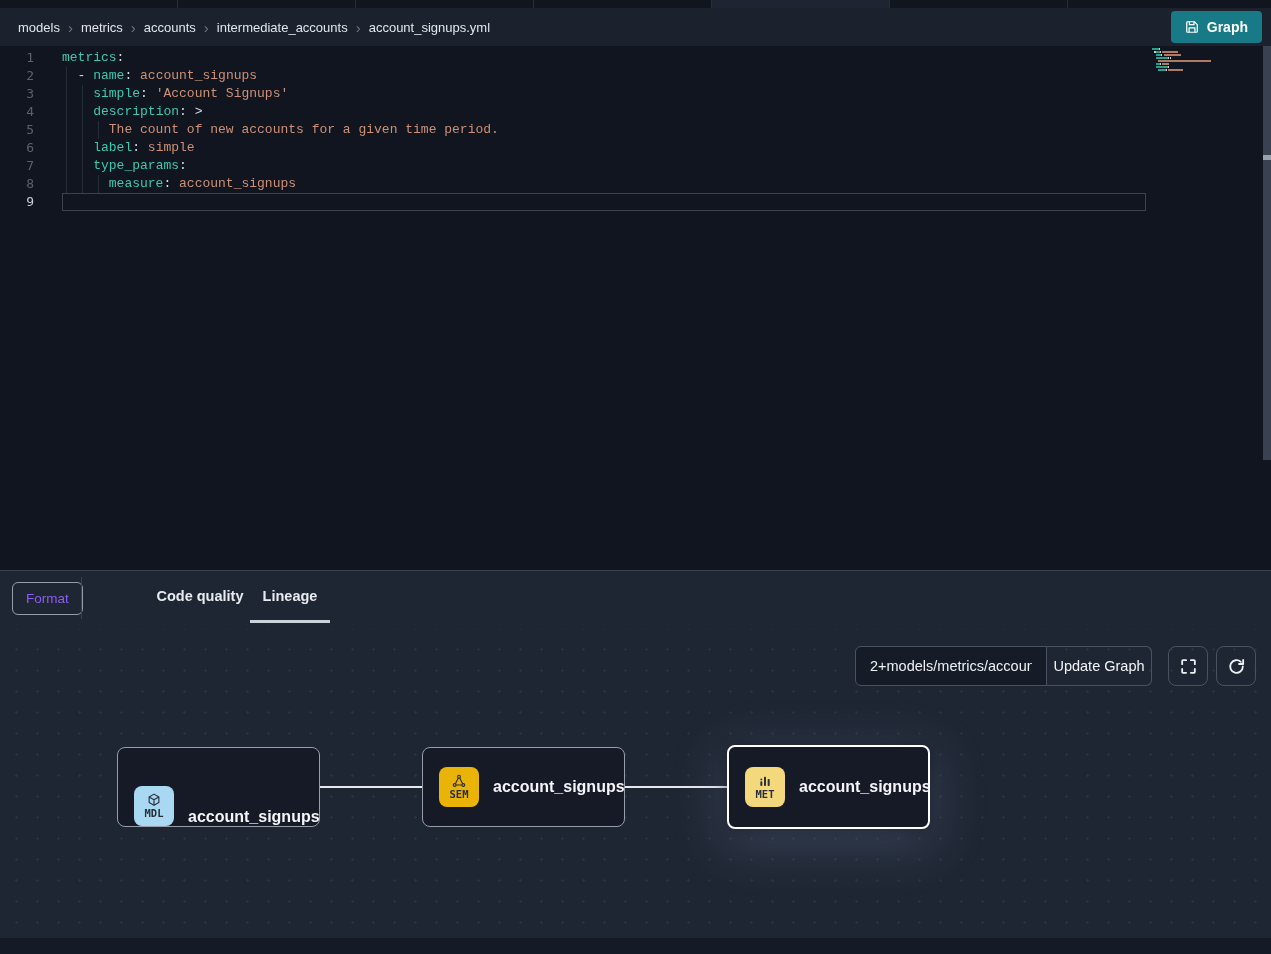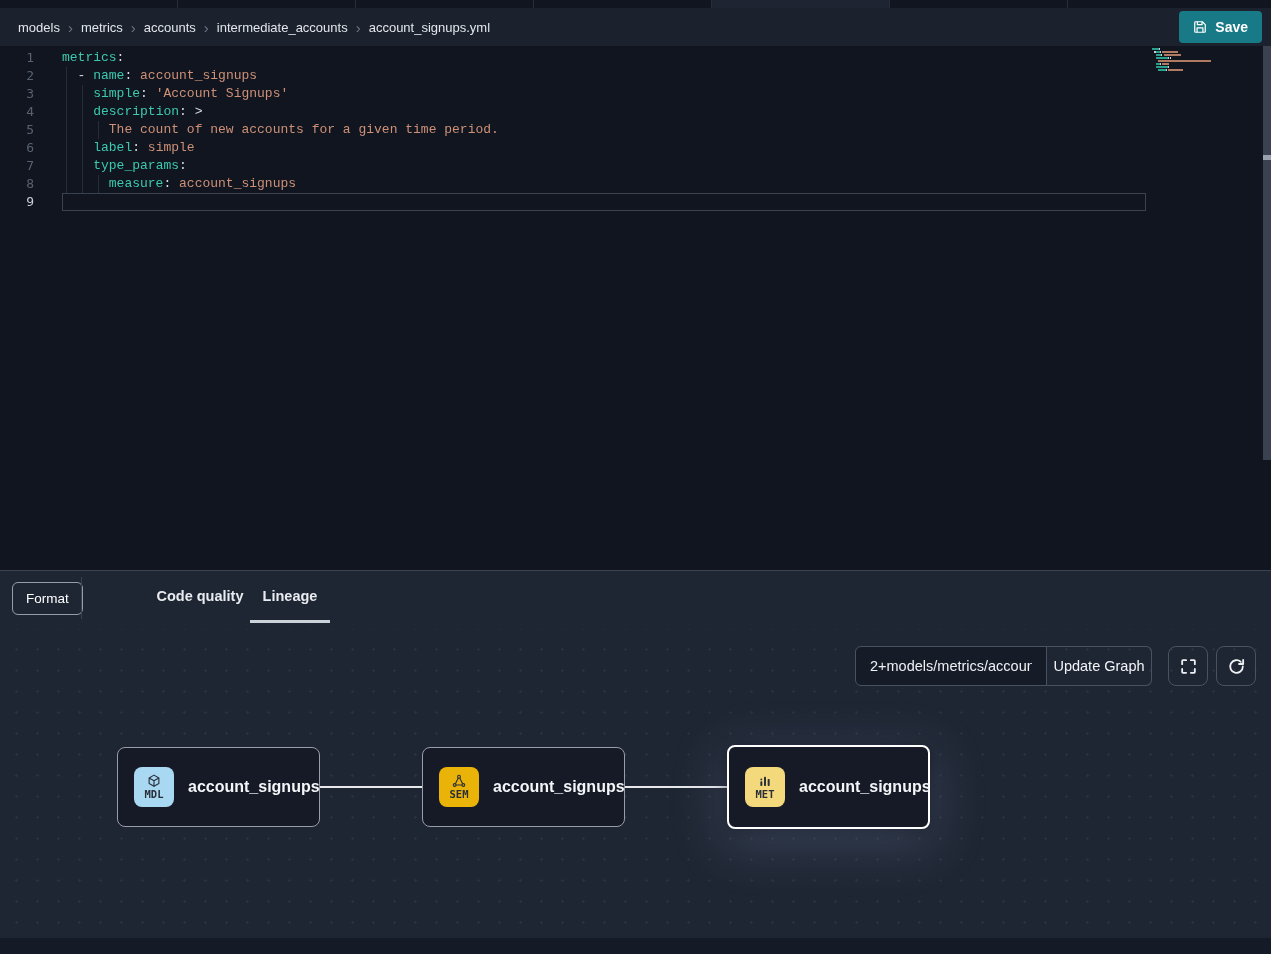--- a/index.html
+++ b/index.html
@@ -51,21 +51,21 @@
   .ed-scroll-thumb { position:absolute; left:0; top:109px; width:8px; height:5px; background:#99a1ac; }
   
   .panel {
     position:absolute; top:570px; left:0; width:1271px; height:384px;
     background:#1f2633; border-top:1px solid #3c4452;
   }
   .panel-header { position:absolute; top:0; left:0; width:100%; height:58px; }
   .format-btn {
     position:absolute; left:12px; top:11px; height:33px; padding:0 13px;
     background:transparent; border:1px solid #979da8; border-radius:6px;
-    color:#ffffff; font-size:13.5px; font-family:inherit; cursor:pointer;
+    color:#8b5cf6; font-size:13.5px; font-family:inherit; cursor:pointer;
   }
   .panel-divider { position:absolute; left:81px; top:6px; width:1px; height:42px; background:#3a4150; }
   .tabs { position:absolute; left:105px; top:0; height:52px; display:flex;margin-left:45px; }
   .tab {
     height:52px; display:flex; align-items:center; justify-content:center;
     font-size:14.5px; font-weight:600; color:#e8ebef; cursor:pointer;
     border-bottom:3px solid transparent;
   }
   .tab.t0 { width:100px; }
   .tab.t1 { width:80px; }
@@ -147,21 +147,21 @@
         <span class="crumb">account_signups.yml</span>
       </div>
     <button class="save-btn">
       <span>
           <svg viewBox="0 0 24 24" fill="none" stroke="#fff" stroke-width="2.1" stroke-linejoin="round">
             <path d="M19.5 21h-15A1.5 1.5 0 0 1 3 19.5v-15A1.5 1.5 0 0 1 4.5 3H16l5 5v11.5A1.5 1.5 0 0 1 19.5 21z"></path>
             <path d="M7.5 3v5h8V3"></path>
             <path d="M7 21v-7.5h10V21"></path>
           </svg>
         </span>
-      <span>Save</span>
+      <span>Graph</span>
     </button>
   </div>
 
   <div class="editor">
     <div class="code-lines" id="code-lines">
         <div class="code-row">
           <span class="ln">1</span>
           <span class="line"><span class="tok-key">metrics</span><span class="tok-punct">:</span></span>
         </div>
         <div class="code-row">
@@ -292,21 +292,21 @@
               <path d="M20 12a8 8 0 1 1-2.6-5.9"></path>
               <path d="M20.4 3.6v5.2h-5.2"></path>
             </svg>
           </span>
       </button>
 
       <div class="edge" style="left:320px; top:157px; width:102px;"></div>
       <div class="edge" style="left:625px; top:157px; width:102px;"></div>
 
       <div id="nodes">
-          <div class="node" style="left: 117px; top: 118px;">
+          <div class="node" style="left: 117px; top: 118px; align-items: flex-end;">
             <div class="badge" style="background: rgb(169, 217, 242);">
               <span>
                 <svg viewBox="0 0 24 24" fill="none" stroke="#2a303c" stroke-width="1.7" stroke-linejoin="round">
                   <path d="M12 3.2l7.3 4.2v8.4L12 20l-7.3-4.2V7.4z"></path>
                   <path d="M12 11.6L19.3 7.4M12 11.6L4.7 7.4M12 11.6V20"></path>
                 </svg>
               </span>
               <div class="badge-label">MDL</div>
             </div>
             <div class="node-label">account_signups</div>

